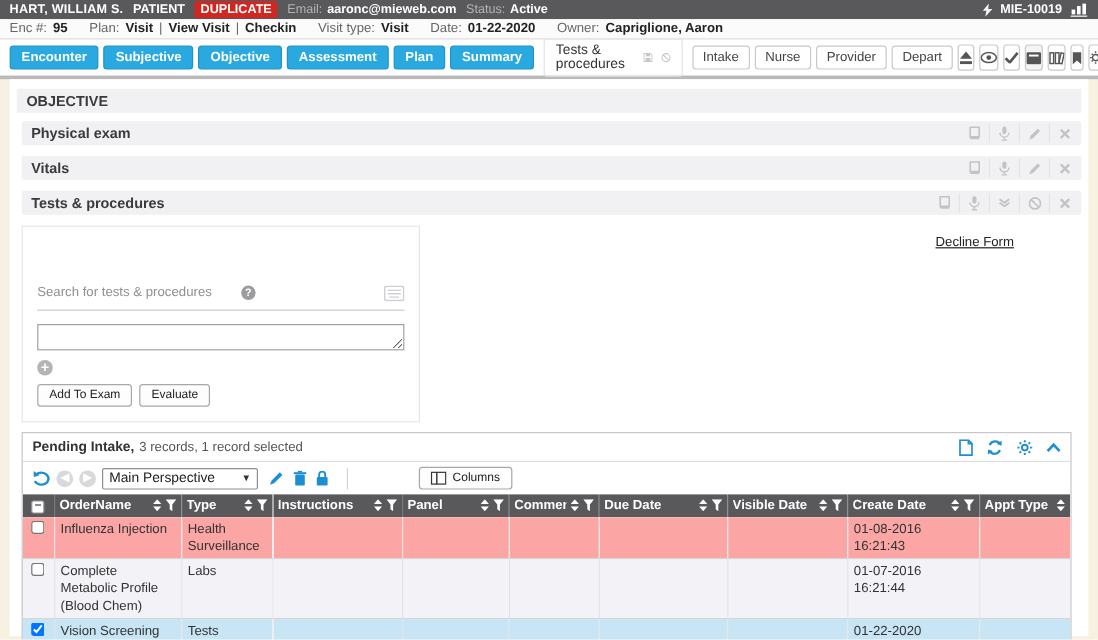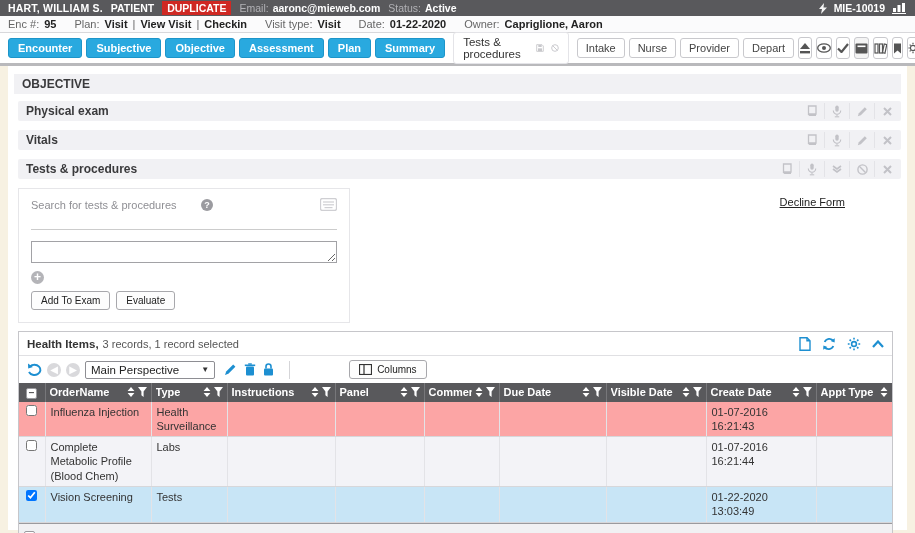--- a/index.html
+++ b/index.html
@@ -44,21 +44,21 @@
   .section-bar { background:#f1f1f4; border-radius:2px; margin:0 2px 9px 6px;
     display:flex; align-items:center; justify-content:space-between; padding:1px 2px 1px 8px; height:20px; }
   .section-title { font-size:12px; font-weight:bold; color:#3a3a3c; }
   .sec-icons { display:flex; align-items:center; }
   .sec-icons .ic { width:25px; height:16px; display:flex; align-items:center; justify-content:center;
     border-left:1px solid #e3e3e7; cursor:pointer; }
   .sec-icons .ic:first-child { border-left:none; }
 
   .tp-row { display:flex; align-items:flex-start; margin:0 2px 0 6px; }
   .search-panel { width:332px; border:1px solid #e6e6e9; padding:9px 12px 12px 12px; }
-  .search-line { display:flex; align-items:flex-end; border-bottom:1px solid #ccc; padding-bottom:18px; }
+  .search-line { display:flex; align-items:flex-start; border-bottom:1px solid #ccc; padding-bottom:7px;margin-top:40px; }
   .search-input { border:none; outline:none; font-size:11px; color:#555; flex:0 0 auto; width:170px;
     font-family:"Liberation Sans",sans-serif; }
   .search-input::placeholder { color:#8f8f94; opacity:1; }
   .help-dot { width:12px; height:12px; border-radius:50%; background:#9b9ba0; color:#fff;
     font-size:9px; font-weight:bold; display:inline-flex; align-items:center; justify-content:center; }
   .search-line .sp { flex:1; }
   .tests-textarea { width:100%; height:22px; border:1px solid #a2a2a6; resize:vertical;
     margin-top:11px; font-family:"Liberation Sans",sans-serif; font-size:11px; }
   .plus-dot { width:13px; height:13px; border-radius:50%; background:#b4b4b8; color:#fff;
     font-size:12px; font-weight:bold; display:inline-flex; align-items:center; justify-content:center;
@@ -349,21 +349,21 @@
         </div>
       </div>
       <div class="decline-wrap">
         <a class="decline-link">Decline Form</a>
       </div>
     </div>
 
     <div class="pending-panel">
 
       <div class="pending-head">
-        <span class="pending-title">Health Items,</span>
+        <span class="pending-title">Pending Intake,</span>
         <span class="pending-sub">3 records, 1 record selected</span>
         <span class="spacer"></span>
         <span class="blue-ic">
           <svg width="12" height="14" viewBox="0 0 12 14">
               <path d="M1 0.7 H8 L11 3.7 V13.3 H1 Z" fill="none" stroke="#1d8fd1" stroke-width="1.4"></path>
               <path d="M8 0.7 V3.7 H11" fill="none" stroke="#1d8fd1" stroke-width="1.4"></path>
             </svg>
         </span>
         <span class="blue-ic">
           <svg width="14" height="14" viewBox="0 0 14 14">
@@ -589,21 +589,21 @@
         <tbody>
           <tr class="row-odd">
             <td class="sel-cell"><input type="checkbox" style=""></td>
             <td>Influenza Injection</td>
             <td>Health Surveillance</td>
             <td></td>
             <td></td>
             <td></td>
             <td></td>
             <td></td>
-            <td>01-07-2016 16:21:43</td>
+            <td>01-08-2016 16:21:43</td>
             <td style="border-right:none"></td>
           </tr>
           <tr class="row-even">
             <td class="sel-cell"><input type="checkbox" style=""></td>
             <td>Complete Metabolic Profile (Blood Chem)</td>
             <td>Labs</td>
             <td></td>
             <td></td>
             <td></td>
             <td></td>

